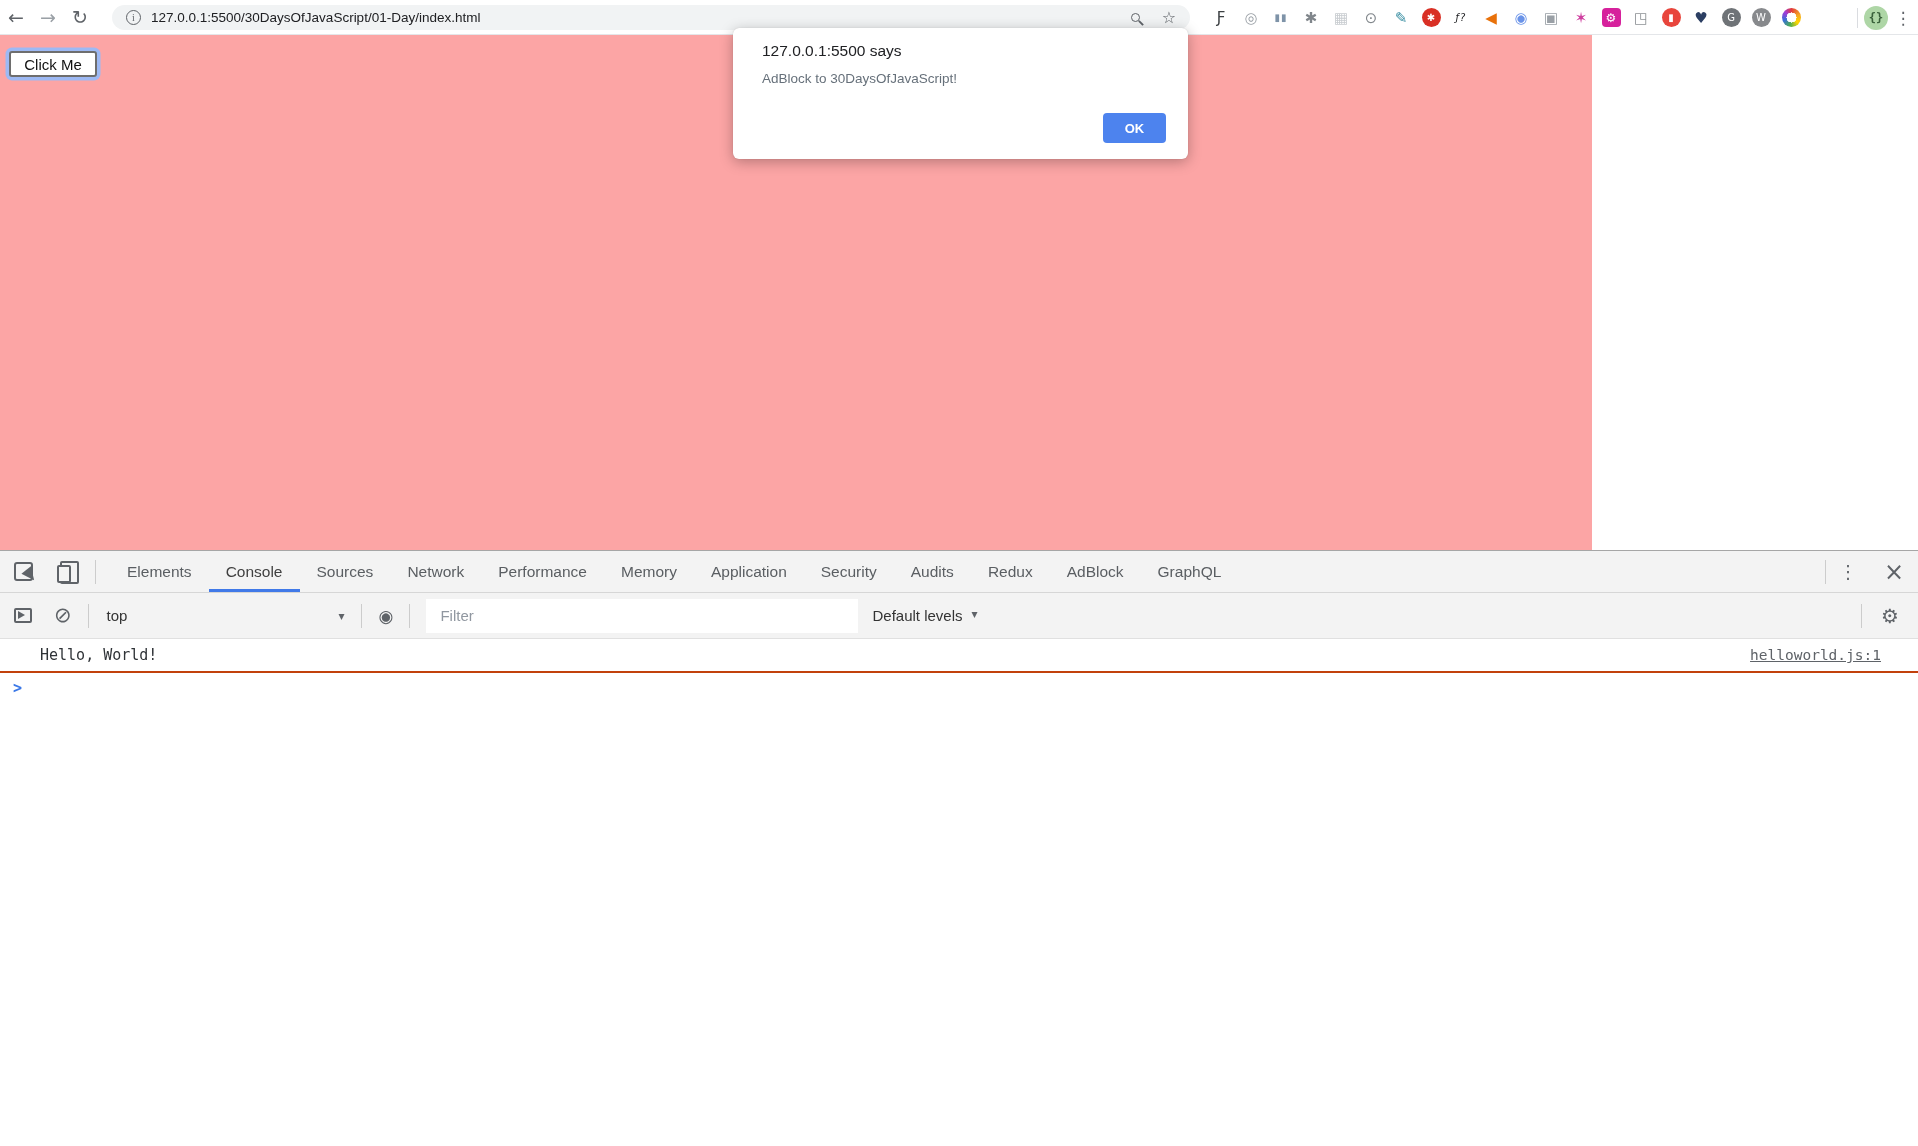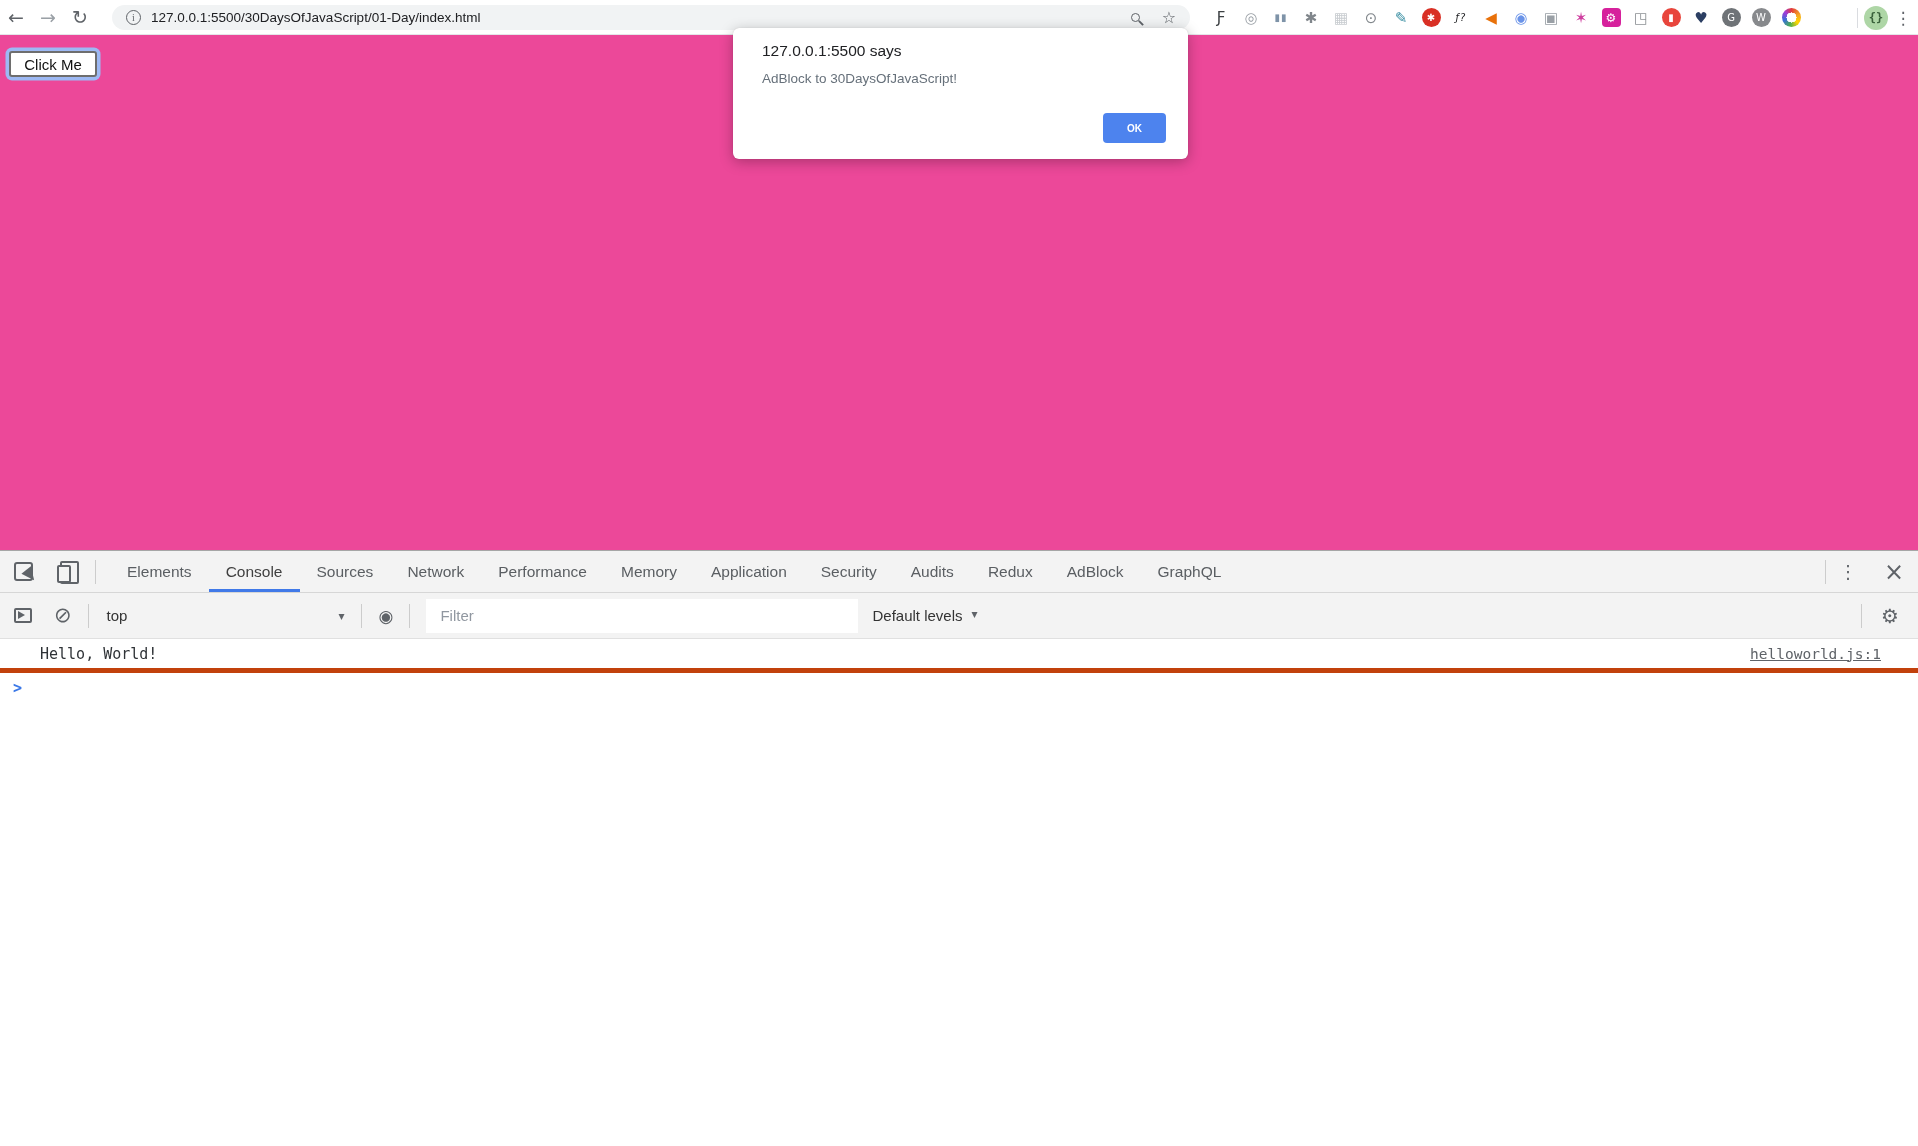--- a/index.html
+++ b/index.html
@@ -33,32 +33,32 @@
     background: radial-gradient(#fff 37%, rgba(255,255,255,0) 38%),
       conic-gradient(#e23b3b 0deg,#f5a623 70deg,#ffd500 130deg,#4caf50 190deg,#3a6fd8 250deg,#a23bd8 310deg,#e23b3b 360deg); }
   .tb-divider { width:1px; height:20px; background:#dadce0; margin:0 6px 0 2px; }
   .avatar { width:24px; height:24px; border-radius:50%; background:#aed6a6; color:#39603a;
     display:flex; align-items:center; justify-content:center; font-size:12px; font-weight:bold;
     font-family:"DejaVu Sans Mono", monospace; }
   .kebab { width:30px; display:flex; align-items:center; justify-content:center;
     font-size:17px; color:#5f6368; font-family:"DejaVu Sans", sans-serif; }
 
   
-  .page { position:absolute; left:0; top:35px; width:1918px; height:515px; background:#ec4899; }
+  .page { position:absolute; left:0; top:35px; width:1592px; height:515px; background:#fca5a5; }
   .clickme { position:absolute; left:9px; top:16px; width:88px; height:26px; background:#fff;
     border:2px solid #6e6e6e; border-radius:3px; font-size:15px; color:#111;
     font-family:"Liberation Sans", sans-serif; box-shadow:0 0 0 3.5px #9db9f4; outline:none; }
 
   
   .dialog { position:absolute; left:733px; top:28px; width:455px; height:131px; background:#fff;
     border-radius:6px; box-shadow:0 3px 14px rgba(0,0,0,.28), 0 0 1px rgba(0,0,0,.2); z-index:10; }
   .dialog-title { position:absolute; left:29px; top:14px; font-size:15.5px; font-weight:500; color:#202124; }
   .dialog-msg { position:absolute; left:29px; top:43px; font-size:13.5px; color:#66707a; }
   .dialog-ok { position:absolute; right:22px; bottom:16px; width:63px; height:30px; background:#4d83ee;
-    color:#fff; font-size:10px; font-weight:bold; border:none; border-radius:4px;
+    color:#fff; font-size:13px; font-weight:bold; border:none; border-radius:4px;
     font-family:"Liberation Sans", sans-serif; }
 
   
   .devtools { position:absolute; left:0; top:550px; width:1918px; height:596px;
     border-top:1px solid #a6a6a6; display:flex; flex-direction:column; background:#fff; }
   .dt-tabbar { height:42px; background:#f3f3f3; border-bottom:1px solid #d6d6d6;
     display:flex; align-items:center; position:relative; flex:none; }
   .inspect-ic { position:relative; width:19px; height:19px; border:2px solid #5f6368; border-radius:3px; margin-left:14px; }
   .inspect-ic::after { content:""; position:absolute; right:-7px; bottom:-8px; width:0; height:0;
     border:6px solid transparent; border-top:13px solid #5f6368; transform:rotate(-38deg); }
@@ -87,21 +87,21 @@
   .caret { font-size:12px; color:#5f6368; font-family:"DejaVu Sans", sans-serif; }
   .eye-ic { font-size:17px; color:#5f6368; margin-left:17px; font-family:"DejaVu Sans", sans-serif; }
   .filter-input { margin-left:16px; width:432px; height:34px; border:none; background:#fff;
     font-size:15px; padding:0 14px; color:#202124; font-family:"Liberation Sans", sans-serif; outline:none; }
   .filter-input::placeholder { color:#9097a0; }
   .levels { display:flex; margin-left:14px; font-size:15px; color:#333; gap:9px; }
   .bar-right { position:absolute; right:0; top:0; height:100%; display:flex; align-items:center; }
   .gear { font-size:20px; color:#5f6368; width:56px; text-align:center; font-family:"DejaVu Sans", sans-serif; }
 
   .console-out { flex:1; background:#fff; font-family:"DejaVu Sans Mono", monospace; }
-  .log-row { height:34px; border-bottom:5px solid #c2410c; display:flex; align-items:center; }
+  .log-row { height:34px; border-bottom:2px solid #c2410c; display:flex; align-items:center; }
   .log-text { margin-left:40px; font-size:15px; color:#2f3337; flex:1; }
   .log-src { margin-right:37px; font-size:14.5px; color:#5f6368; text-decoration:underline; }
   .prompt-row { height:30px; display:flex; align-items:center; }
   .prompt { margin-left:13px; font-size:15px; font-weight:bold; color:#3b78e7; }
 </style>
 </head>
 <body>
 
 <div class="toolbar">
   <span class="navbtn">←</span>

